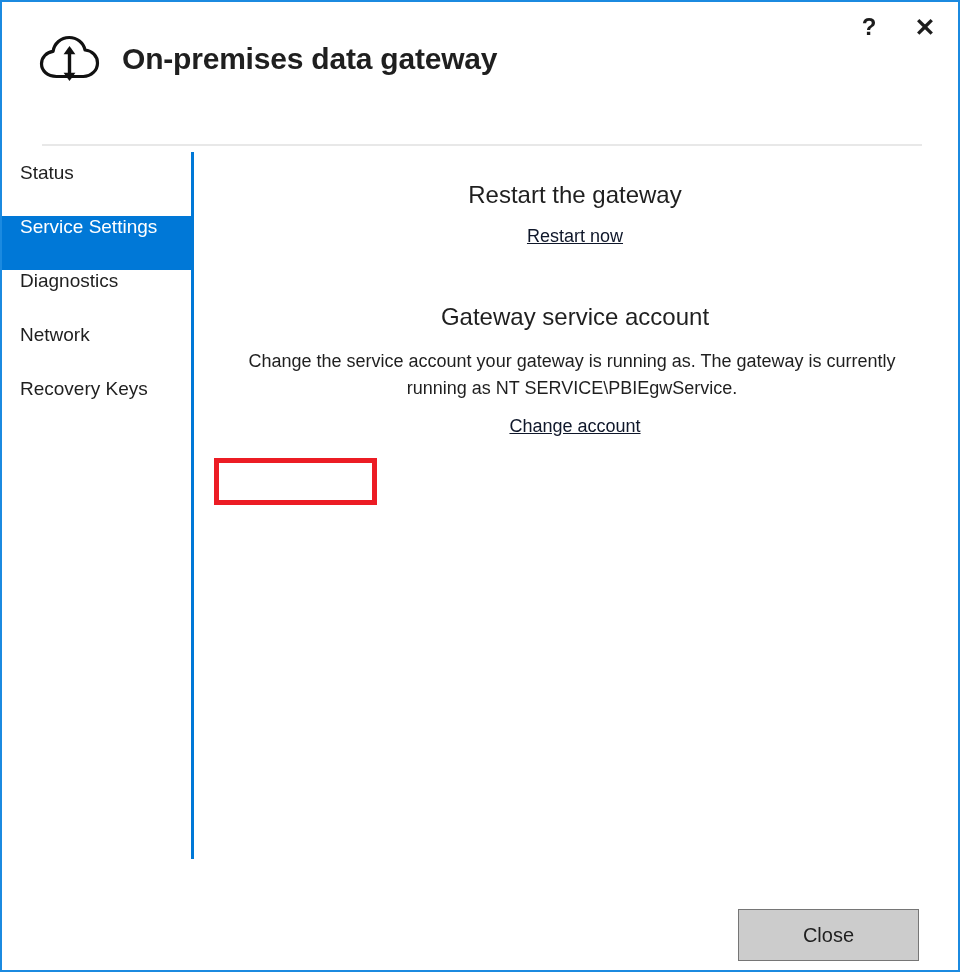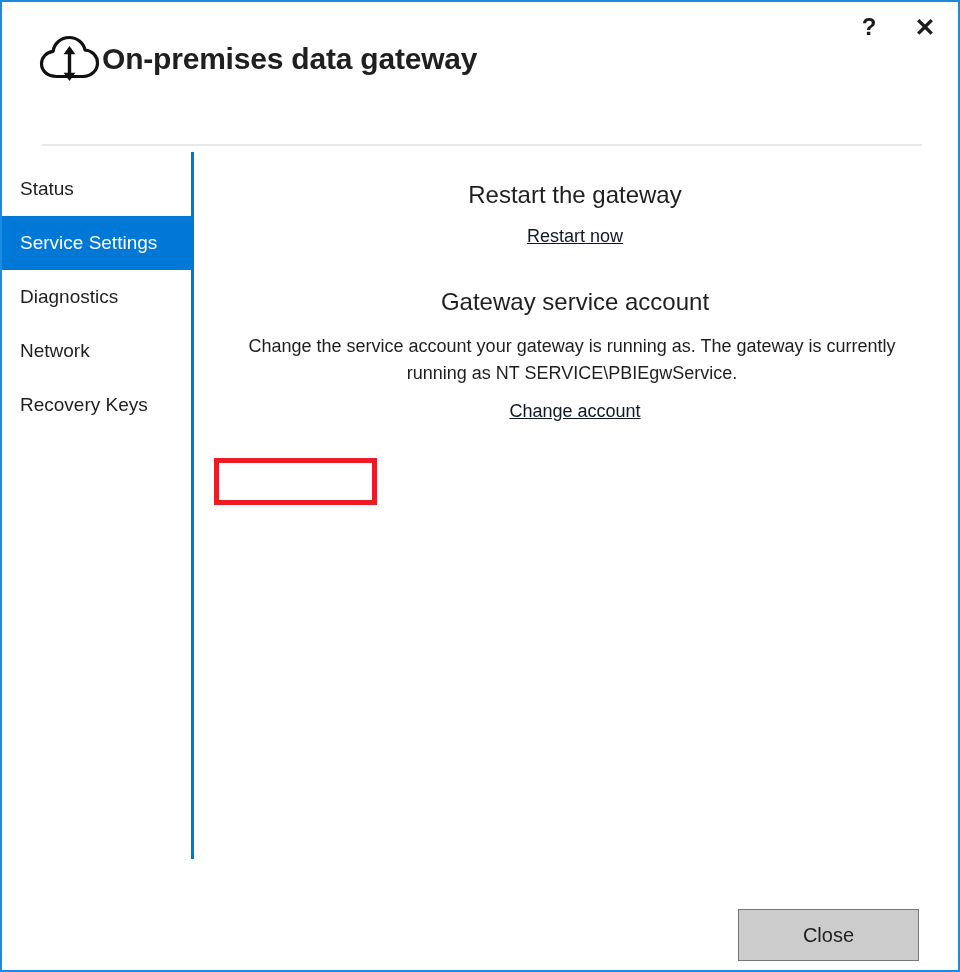--- a/index.html
+++ b/index.html
@@ -51,20 +51,21 @@
   }
   .win-btn.help { font-size: 24px; font-weight: bold; }
   .win-btn.close { font-size: 25px; font-weight: bold; line-height: 1; }
 
   .brand {
     position: absolute;
     left: 36px;
     top: 30px;
     display: flex;
     align-items: center;
+    gap: 20px;
   }
   .brand-icon { width: 64px; height: 54px; display:block; }
   .brand-title {
     font-size: 30px;
     font-weight: bold;
     color: #1f1f1f;
     letter-spacing: -0.2px;
     white-space: nowrap;
   }
 
@@ -80,21 +81,21 @@
   
   .sidebar {
     position: absolute;
     left: 0;
     top: 160px;
     width: 189px;
   }
   .nav-item {
     height: 54px;
     display: flex;
-    align-items: center;
+    align-items: flex-start;
     padding-left: 18px;
     box-sizing: border-box;
     font-size: 19px;
     color: #1f1f1f;
     cursor: pointer;
     background: transparent;
     user-select: none;
   }
   .nav-item.selected {
     background: #0078d7;
@@ -132,21 +133,21 @@
     margin: 0 0 14px 0;
     max-width: 694px;
   }
   .link {
     font-size: 18px;
     color: #0f172a;
     text-decoration: underline;
     cursor: pointer;
     display: inline-block;
   }
-  .section + .section { margin-top: 41px; }
+  .section + .section { margin-top: 56px; }
 
   .highlight-box {
     position: absolute;
     left: 212px;
     top: 456px;
     width: 163px;
     height: 47px;
     border: 5px solid #ec1c24;
     box-sizing: border-box;
     pointer-events: none;

